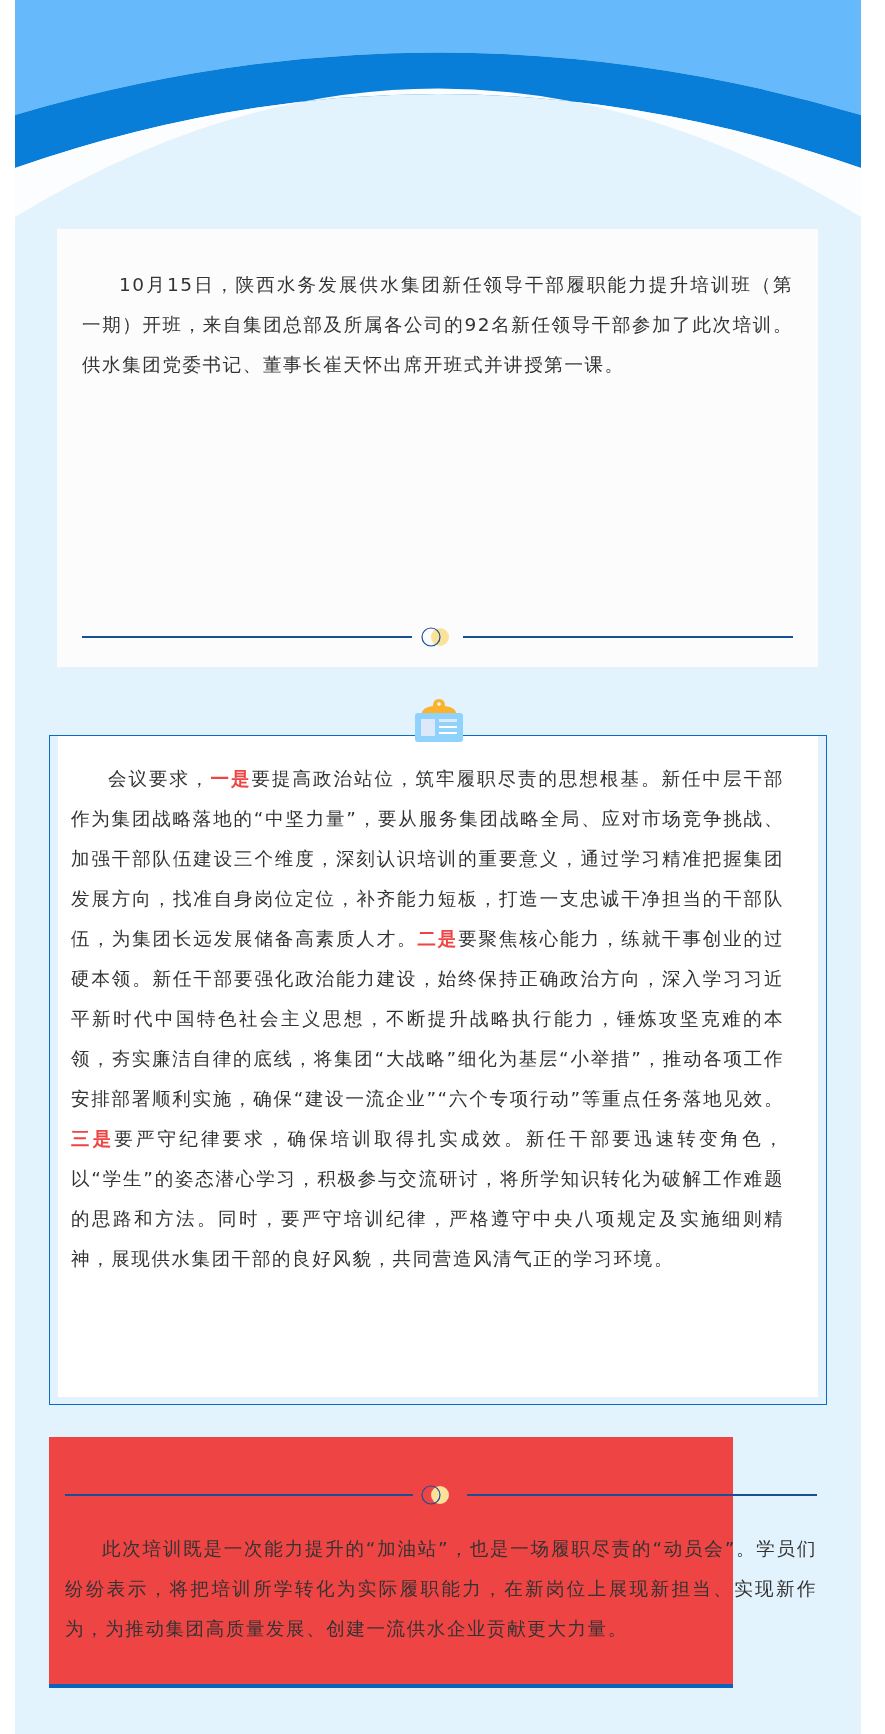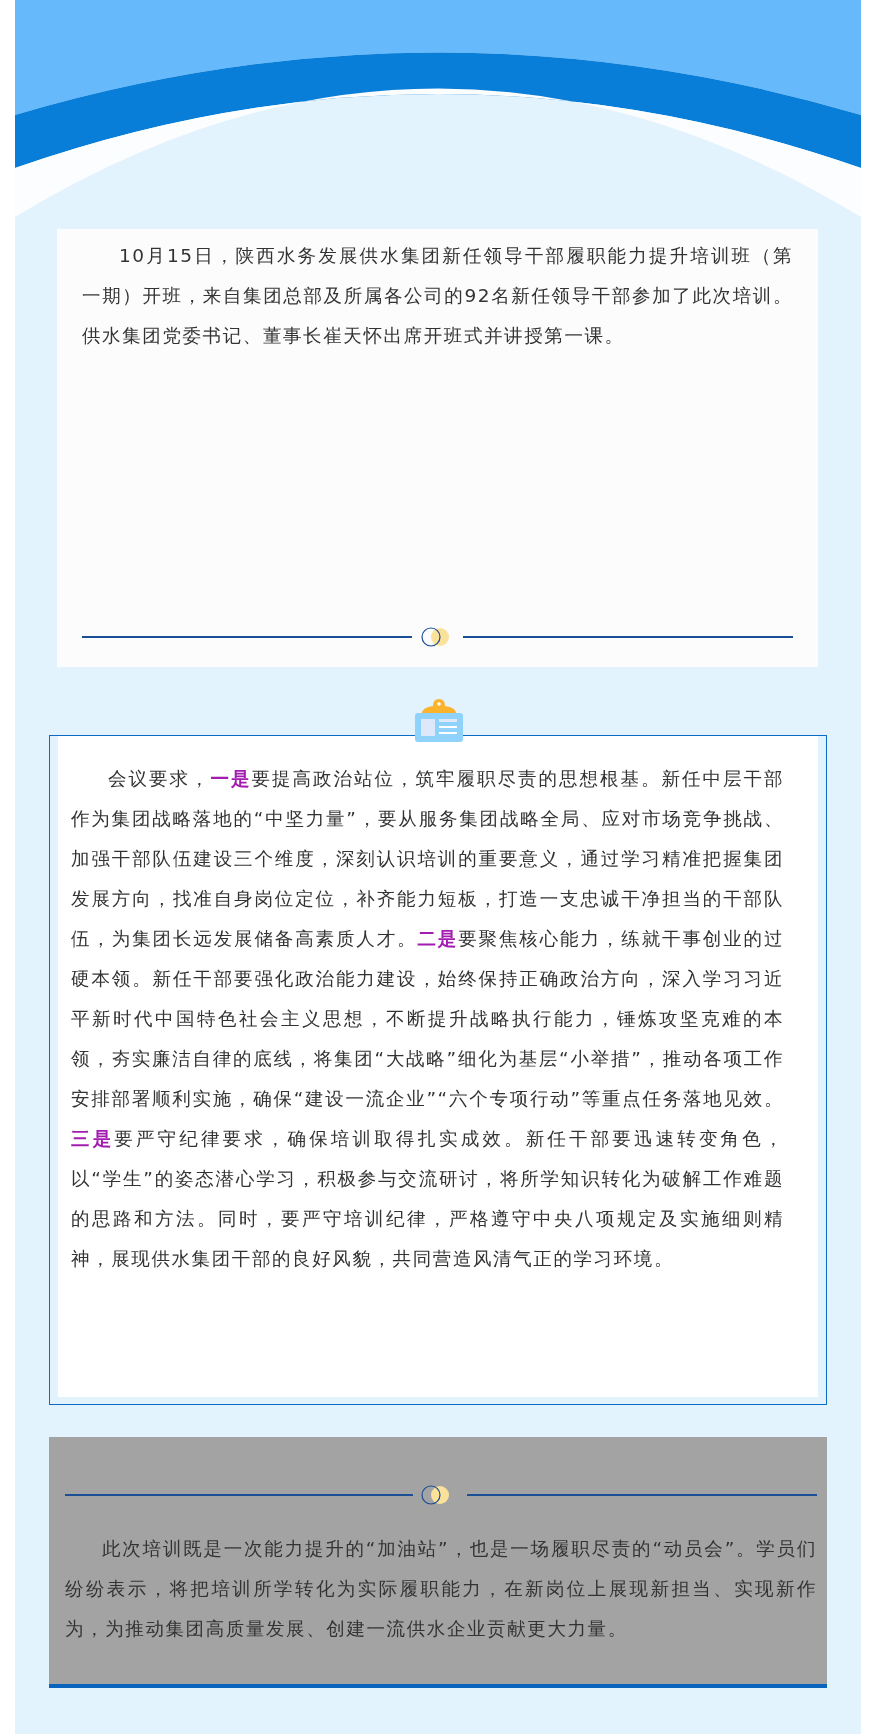--- a/index.html
+++ b/index.html
@@ -1,44 +1,44 @@
 <!DOCTYPE html>
 <html><head>
 <meta charset="utf-8">
 <style>
   html, body { margin: 0; padding: 0; background: #ffffff; }
   body { width: 885px; height: 1734px; position: relative; overflow: hidden;
          font-family: "DejaVu Sans", "Liberation Sans", sans-serif; }
   .page { position: absolute; left: 15px; top: 0; width: 846px; height: 1734px; background: #e3f3fe; overflow: hidden; }
   .header-art { position: absolute; left: 0; top: 0; width: 846px; height: 230px; }
   .p { margin: 0; font-size: 18.5px; line-height: 40px; color: #333333; text-align: justify; text-indent: 2em; letter-spacing: 1.6px; }
-  .p b { color: #a21caf; }
+  .p b { color: #ef4444; }
   .card1 { position: absolute; left: 42px; top: 229px; width: 761px; height: 438px; background: #fcfcfd; }
   .divider { position: absolute; height: 20px; }
   .divider .line { position: absolute; top: 9px; height: 2px; background: #1b4f95; }
   .divider .rings { position: absolute; top: 0; width: 34px; height: 20px; }
   .box2 { position: absolute; left: 34px; top: 735px; width: 776px; height: 668px; border: 1.5px solid #0a6cc6; background: #e3f3fe; }
   .box2 .inner { position: absolute; left: 8px; top: 0; right: 8px; bottom: 7px; background: #ffffff; }
-  .card3 { position: absolute; left: 34px; top: 1437px; width: 778px; height: 247px; background: #a3a3a3; border-bottom: 4px solid #0a63bd; }
+  .card3 { position: absolute; left: 34px; top: 1437px; width: 684px; height: 247px; background: #ef4444; border-bottom: 4px solid #0a63bd; }
   .clip-icon { position: absolute; left: 398px; top: 698px; width: 52px; height: 45px; }
 </style>
 </head>
 <body>
 
 <div class="page">
 
   <svg class="header-art" viewBox="0 0 846 230" preserveAspectRatio="none">
     <rect x="0" y="0" width="846" height="230" fill="#e3f3fe"></rect>
     <path d="M0 0 H846 V115 Q423 -10 0 115 Z" fill="#66bafc"></path>
     <path d="M0 115 Q423 -10 846 115 V168 Q423 20 0 168 Z" fill="#087ed8"></path>
     <path d="M0 168 Q423 20 846 168 V217 Q423 -40 0 217 Z" fill="#fcfdfe"></path>
   </svg>
 
   <div class="card1">
-    <div style="position:absolute;left:25px;top:7px;width:711px;">
+    <div style="position:absolute;left:25px;top:36px;width:711px;">
       <p class="p">10月15日，陕西水务发展供水集团新任领导干部履职能力提升培训班（第一期）开班，来自集团总部及所属各公司的92名新任领导干部参加了此次培训。供水集团党委书记、董事长崔天怀出席开班式并讲授第一课。</p>
     </div>
     <div class="divider" style="left:25px;top:398px;width:711px;">
       <div class="line" style="left:0;width:330px;"></div>
       <svg class="rings" style="left:338px;" viewBox="0 0 34 20">
         <circle cx="20" cy="10" r="9" fill="#fbe29a"></circle>
         <circle cx="11" cy="10" r="9" fill="none" stroke="#1b4f95" stroke-width="1.2"></circle>
       </svg>
       <div class="line" style="left:381px;width:330px;"></div>
     </div>

